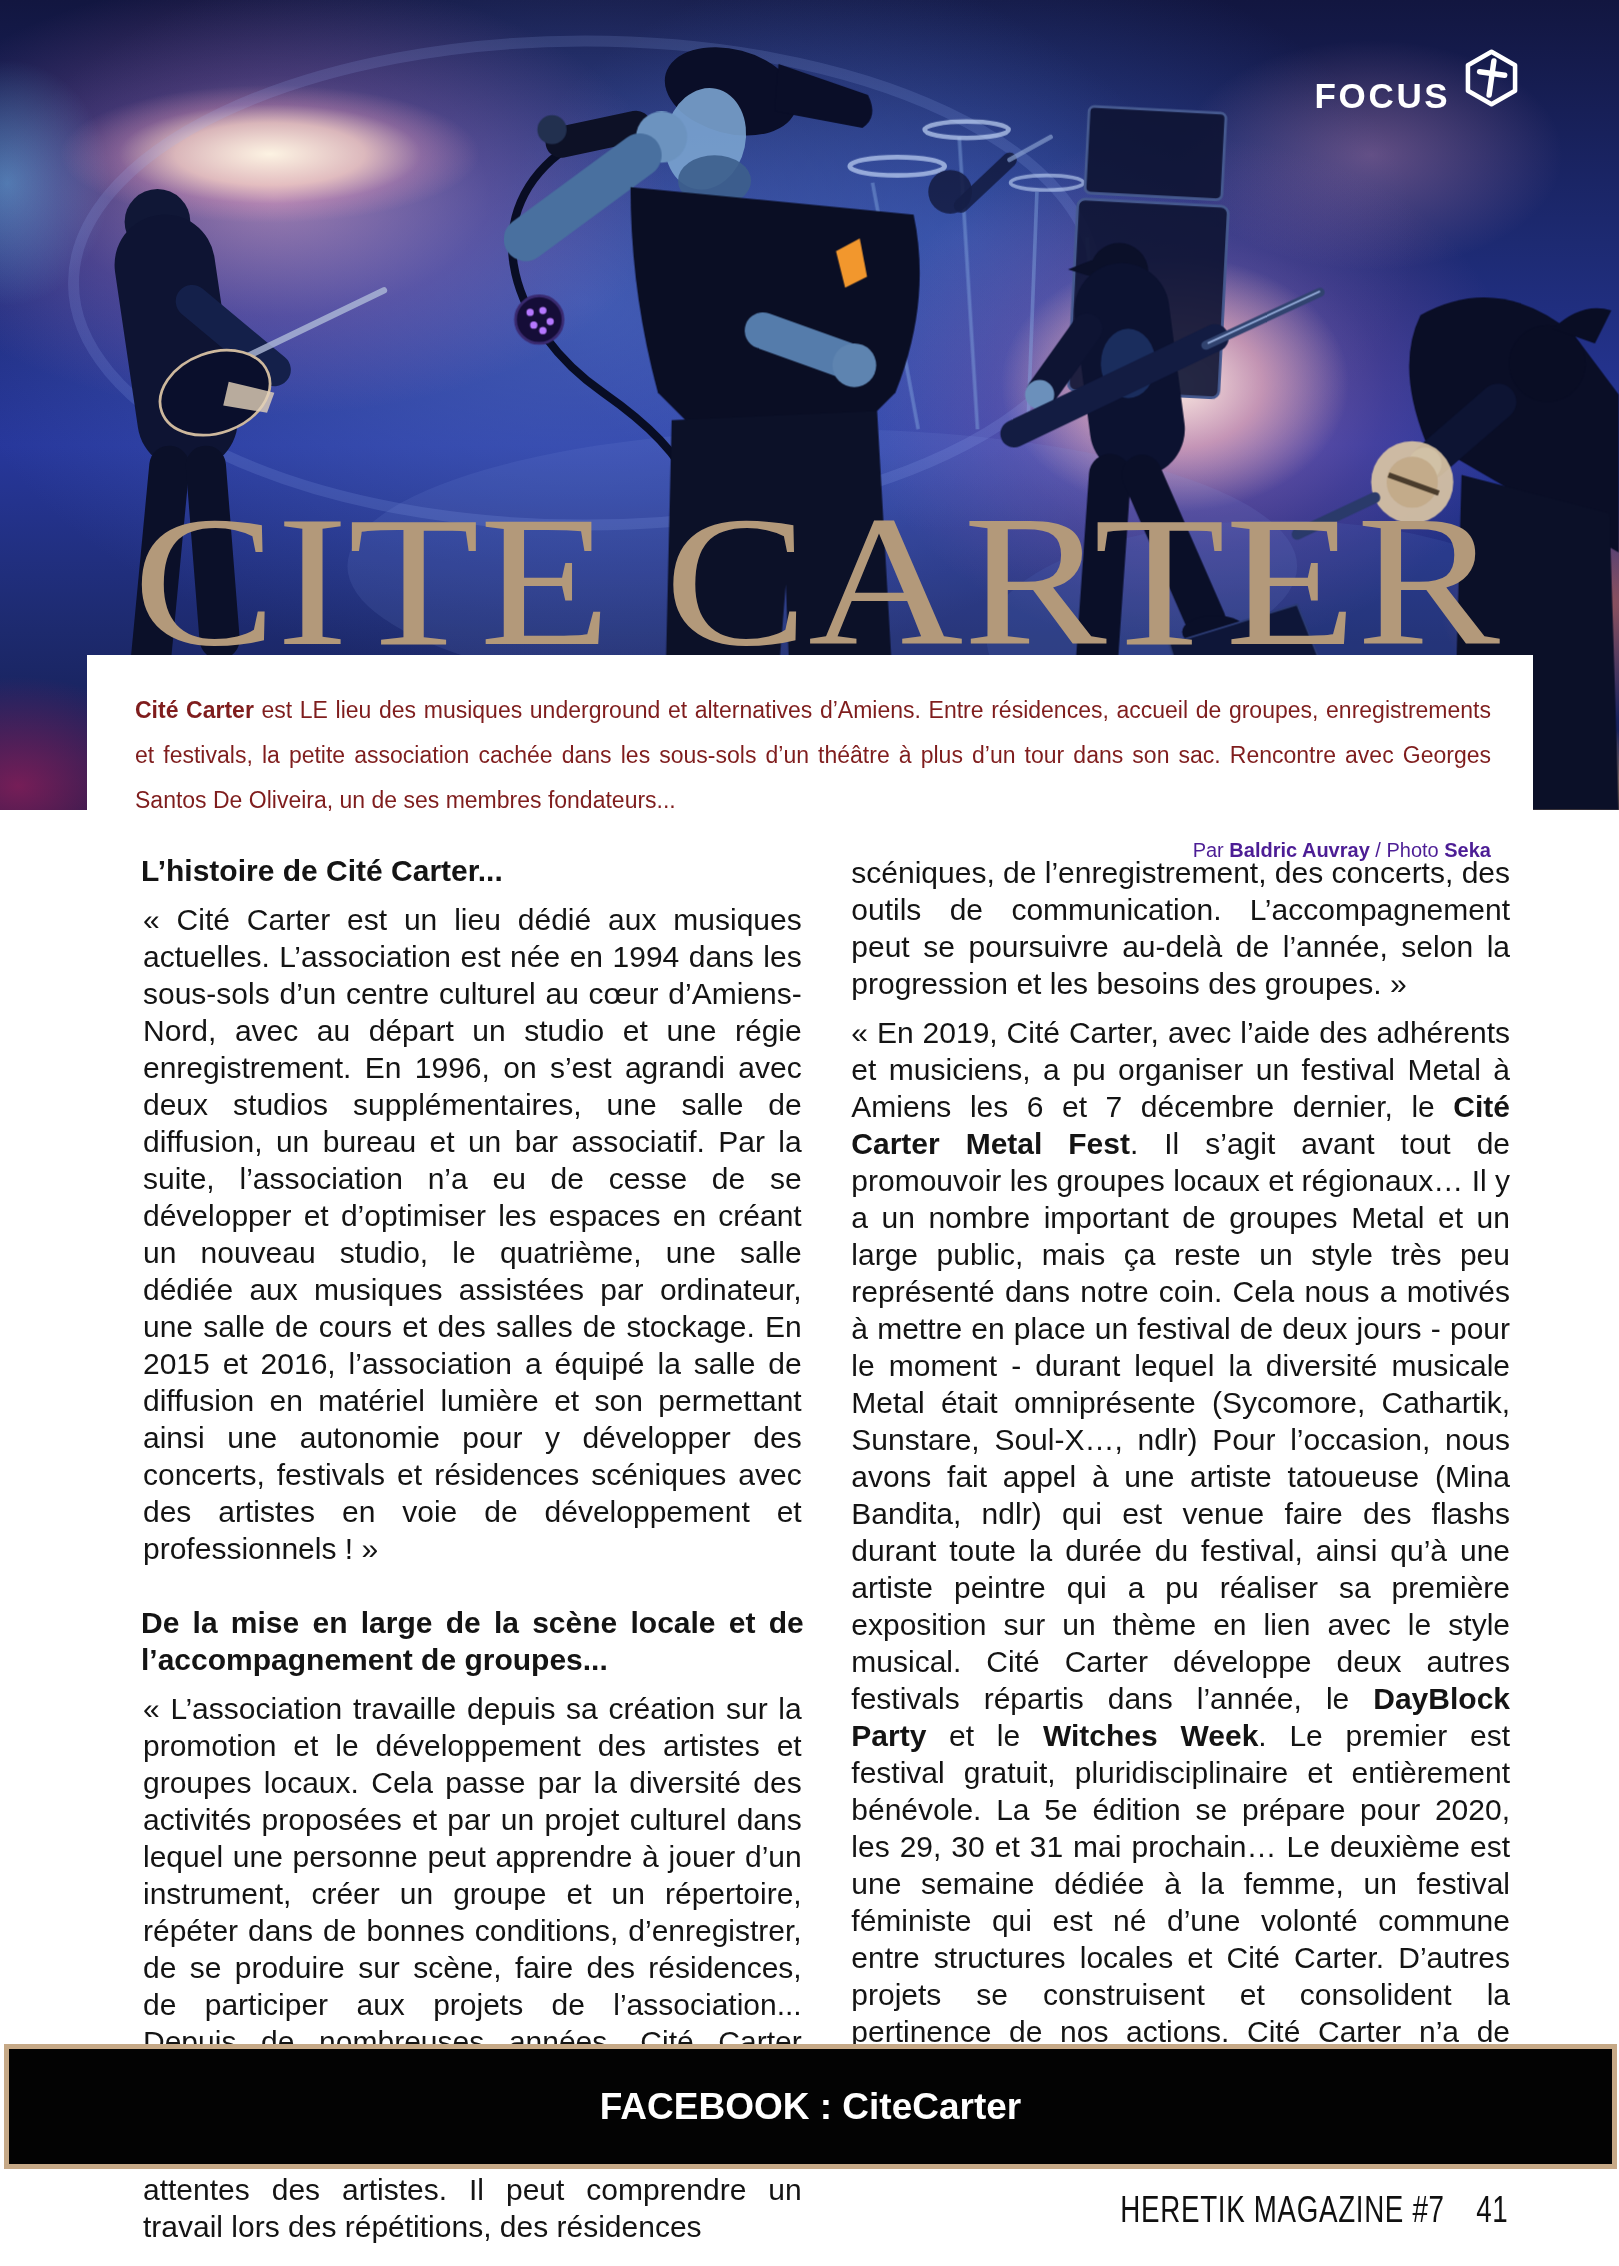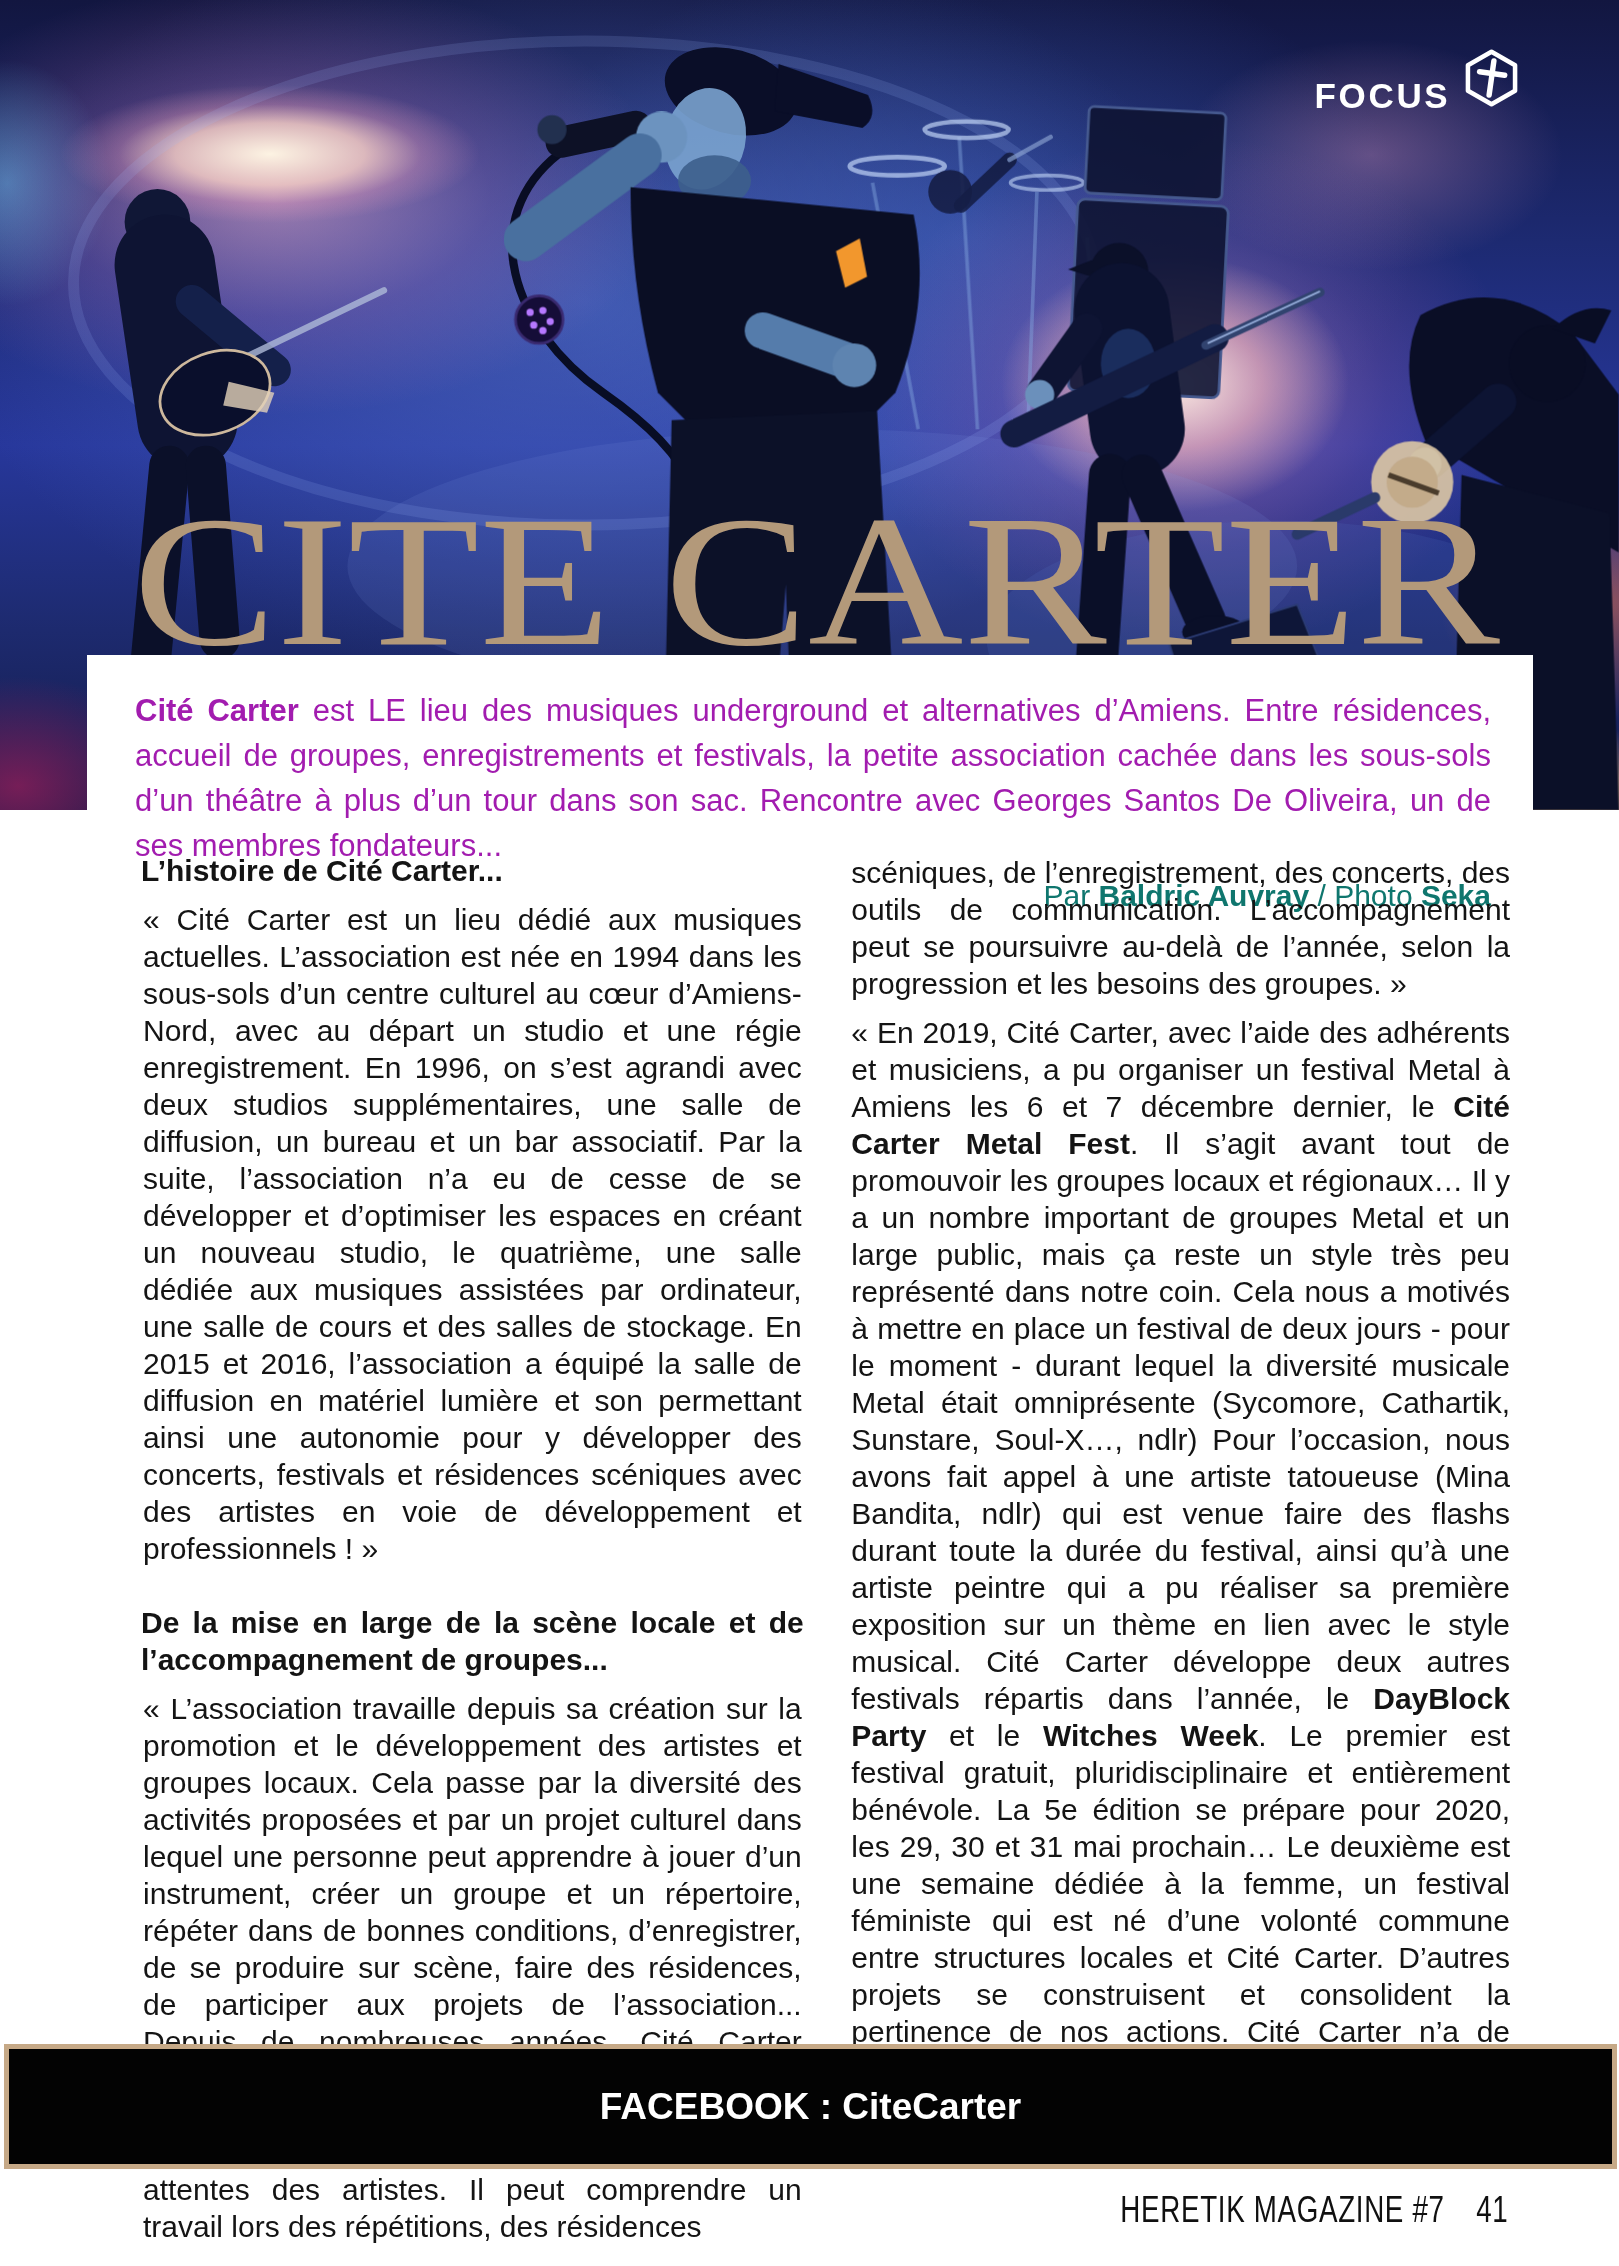--- a/index.html
+++ b/index.html
@@ -36,23 +36,23 @@
     font-family:"Liberation Serif","DejaVu Serif",serif;font-weight:400;
     font-size:187px;line-height:1;white-space:nowrap;color:#b3997a;
     transform:scaleX(1.15);transform-origin:left top;letter-spacing:0px;
   }
   
   .intro{
     position:absolute;left:87px;top:655px;width:1446px;z-index:3;
     background:#ffffff;box-sizing:border-box;padding:33px 42px 9.1px 48px;
   }
   .intro-text{
-    margin:0;color:#a21caf;font-size:31px;line-height:45px;text-align:justify;
-  }
-  .byline{margin:9.1px 0 0 0;color:#0f766e;font-size:30px;line-height:37px;text-align:right;}
+    margin:0;color:#7f1d1d;font-size:23px;line-height:45px;text-align:justify;
+  }
+  .byline{margin:9.1px 0 0 0;color:#4c1d95;font-size:20px;line-height:37px;text-align:right;}
   .b{font-weight:700;}
   
   .columns{
     position:absolute;left:131px;top:842px;width:1391px;z-index:4;
     display:flex;gap:25.6px;color:#141414;
   }
   .col{width:683px;font-size:30px;line-height:37px;text-align:justify;}
   .col h2{font-size:30px;line-height:37px;margin:10px;font-weight:700;}
   .col h2.mt{margin-top:37px;}
   .col p{margin:12px;}

